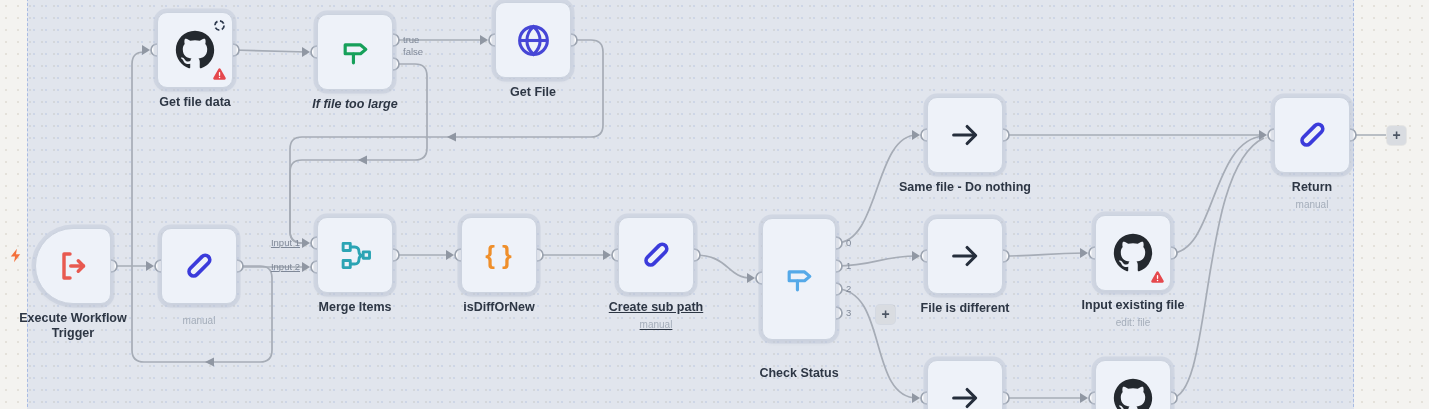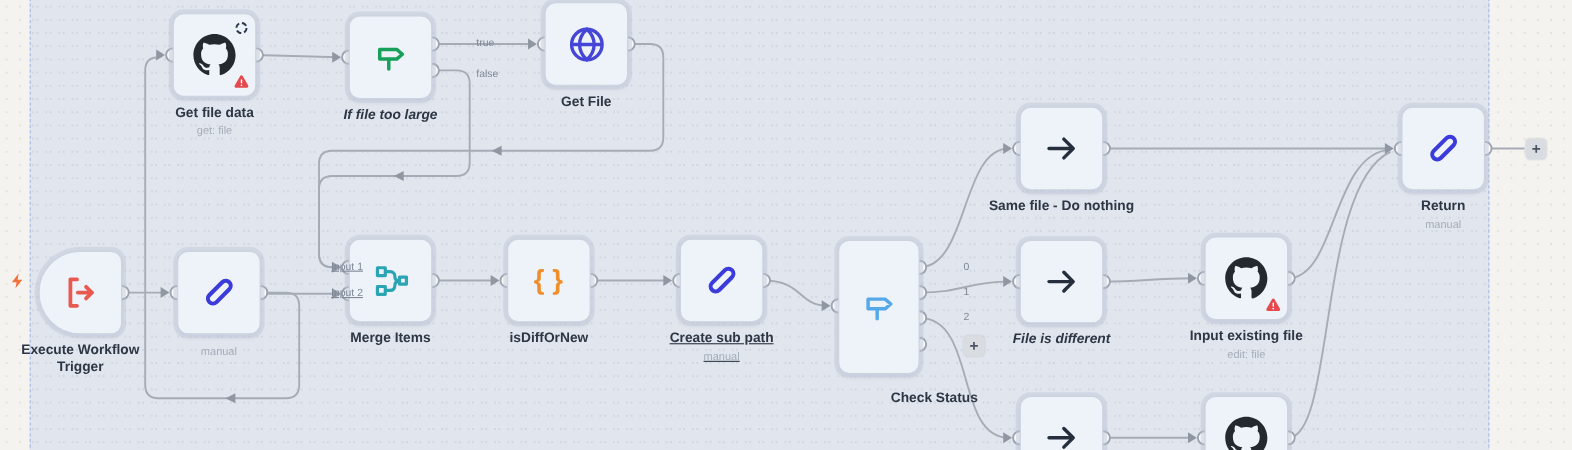--- a/index.html
+++ b/index.html
@@ -26,21 +26,21 @@
     box-shadow:0 0 0 3.5px rgba(193,202,217,.5), 0 2px 5px rgba(60,70,95,.10);
     display:flex; align-items:center; justify-content:center;
   }
   .node.trigger { border-radius:38px 10px 10px 38px; }
   .node .icon-wrap { display:flex; align-items:center; justify-content:center; }
   .badge { position:absolute; line-height:0; }
   .badge.warning { right:5px; bottom:5px; }
   .badge.retry { right:6px; top:6px; }
   .node-label { position:absolute; text-align:center; color:#2d3644; font-weight:bold; font-size:12.5px; line-height:15px; }
   .node-sub { color:#a4adba; font-weight:normal; font-size:10px; margin-top:2px; }
-  .port-label { position:absolute; font-size:9.5px; color:#7f8897; line-height:10px; white-space:nowrap;margin-left:30px; }
+  .port-label { position:absolute; font-size:9.5px; color:#7f8897; line-height:10px; white-space:nowrap; }
   .port-label.left { transform:translate(-100%,-50%);text-decoration:underline; }
   .port-label.right { transform:translate(0,-50%); }
   .plus-btn {
     position:absolute; width:19px; height:19px; border-radius:4px;
     background:#d9dce1; color:#4b5563; font-size:14px; font-weight:bold;
     line-height:18px; text-align:center; cursor:pointer;
     box-shadow:0 0 0 1px rgba(120,130,150,.12);
   }
   .code-glyph { font-size:25px; font-weight:bold; letter-spacing:1px; color:#ef8f2b; font-family:"Liberation Sans",sans-serif; }
   .indicator { position:absolute; line-height:0; }
@@ -159,21 +159,20 @@
             <circle cx="12" cy="12" r="8.5" stroke-dasharray="8.5 4.8"></circle>
           </svg></span>
         <span class="badge warning"><svg viewBox="0 0 24 24" width="15" height="15">
             <path fill="#e5484d" d="M10.2 3.2c.8-1.4 2.8-1.4 3.6 0l8 14c.8 1.4-.2 3.1-1.8 3.1H4c-1.6 0-2.6-1.7-1.8-3.1z"></path>
             <rect x="11" y="8" width="2.1" height="6.2" rx="1" fill="#fff"></rect>
             <circle cx="12.05" cy="16.8" r="1.25" fill="#fff"></circle>
           </svg></span>
       </div>
       <div class="node-label" style="left: 105px; top: 95px; width: 180px;">
         <div>Get file data</div>
-        <div class="node-sub">get: file</div>
       </div>
       <div class="node" style="left: 317px; top: 14px; width: 76px; height: 76px;">
         <span class="icon-wrap">
           <svg viewBox="0 0 24 24" width="33" height="33" fill="none" stroke="#16a05a" stroke-width="2.3" stroke-linejoin="round" stroke-linecap="round">
             <path d="M4.5 6.5h11.2l3.8 3.2-3.8 3.2H4.5z"></path>
             <path d="M10.5 13.2V19.5"></path>
           </svg>
         </span>
       </div>
       <div class="node-label" style="left: 265px; top: 97px; width: 180px; font-style: italic;">
@@ -224,21 +223,21 @@
         <div class="node-sub">manual</div>
       </div>
       <div class="node" style="left: 762px; top: 218px; width: 74px; height: 122px;">
         <span class="icon-wrap">
           <svg viewBox="0 0 24 24" width="33" height="33" fill="none" stroke="#55a9e8" stroke-width="2.3" stroke-linejoin="round" stroke-linecap="round">
             <path d="M4.5 6.5h11.2l3.8 3.2-3.8 3.2H4.5z"></path>
             <path d="M10.5 13.2V19.5"></path>
           </svg>
         </span>
       </div>
-      <div class="node-label" style="left: 709px; top: 354px; width: 180px; text-align: right;">
+      <div class="node-label" style="left: 709px; top: 366px; width: 180px;">
         <div>Check Status</div>
       </div>
       <div class="node" style="left: 927px; top: 97px; width: 76px; height: 76px;">
         <span class="icon-wrap">
           <svg viewBox="0 0 24 24" width="34" height="34" fill="none" stroke="#252e3c" stroke-width="2.2" stroke-linecap="round" stroke-linejoin="round">
             <path d="M4 12h15"></path>
             <path d="M13.5 6l6 6-6 6"></path>
           </svg>
         </span>
       </div>
@@ -246,21 +245,21 @@
         <div>Same file - Do nothing</div>
       </div>
       <div class="node" style="left: 927px; top: 218px; width: 76px; height: 76px;">
         <span class="icon-wrap">
           <svg viewBox="0 0 24 24" width="34" height="34" fill="none" stroke="#252e3c" stroke-width="2.2" stroke-linecap="round" stroke-linejoin="round">
             <path d="M4 12h15"></path>
             <path d="M13.5 6l6 6-6 6"></path>
           </svg>
         </span>
       </div>
-      <div class="node-label" style="left: 875px; top: 301px; width: 180px; font-style: italic;">
+      <div class="node-label" style="left: 875px; top: 301px; width: 180px;">
         <div>File is different</div>
       </div>
       <div class="node" style="left: 1095px; top: 215px; width: 76px; height: 76px;">
         <span class="icon-wrap">
           <svg viewBox="0 0 24 24" width="40" height="40">
             <path fill="#24292f" d="M12 .5C5.65.5.5 5.65.5 12c0 5.08 3.29 9.39 7.86 10.91.58.11.79-.25.79-.56 0-.27-.01-1.17-.02-2.12-3.2.7-3.87-1.36-3.87-1.36-.52-1.33-1.28-1.68-1.28-1.68-1.04-.71.08-.7.08-.7 1.15.08 1.76 1.19 1.76 1.19 1.03 1.76 2.69 1.25 3.35.96.1-.75.4-1.25.73-1.54-2.55-.29-5.23-1.28-5.23-5.68 0-1.26.45-2.28 1.18-3.09-.12-.29-.51-1.46.11-3.04 0 0 .96-.31 3.16 1.18.92-.26 1.9-.39 2.88-.39.98 0 1.96.13 2.88.39 2.19-1.49 3.15-1.18 3.15-1.18.63 1.58.23 2.75.12 3.04.74.8 1.18 1.83 1.18 3.09 0 4.42-2.69 5.39-5.25 5.67.41.36.78 1.06.78 2.14 0 1.55-.01 2.79-.01 3.17 0 .31.21.67.8.56A11.52 11.52 0 0 0 23.5 12C23.5 5.65 18.35.5 12 .5z"></path>
           </svg>
         </span>
         <span class="badge warning"><svg viewBox="0 0 24 24" width="15" height="15">
             <path fill="#e5484d" d="M10.2 3.2c.8-1.4 2.8-1.4 3.6 0l8 14c.8 1.4-.2 3.1-1.8 3.1H4c-1.6 0-2.6-1.7-1.8-3.1z"></path>
@@ -293,21 +292,21 @@
       </div>
       <div class="node" style="left: 1095px; top: 360px; width: 76px; height: 76px;">
         <span class="icon-wrap">
           <svg viewBox="0 0 24 24" width="40" height="40">
             <path fill="#24292f" d="M12 .5C5.65.5.5 5.65.5 12c0 5.08 3.29 9.39 7.86 10.91.58.11.79-.25.79-.56 0-.27-.01-1.17-.02-2.12-3.2.7-3.87-1.36-3.87-1.36-.52-1.33-1.28-1.68-1.28-1.68-1.04-.71.08-.7.08-.7 1.15.08 1.76 1.19 1.76 1.19 1.03 1.76 2.69 1.25 3.35.96.1-.75.4-1.25.73-1.54-2.55-.29-5.23-1.28-5.23-5.68 0-1.26.45-2.28 1.18-3.09-.12-.29-.51-1.46.11-3.04 0 0 .96-.31 3.16 1.18.92-.26 1.9-.39 2.88-.39.98 0 1.96.13 2.88.39 2.19-1.49 3.15-1.18 3.15-1.18.63 1.58.23 2.75.12 3.04.74.8 1.18 1.83 1.18 3.09 0 4.42-2.69 5.39-5.25 5.67.41.36.78 1.06.78 2.14 0 1.55-.01 2.79-.01 3.17 0 .31.21.67.8.56A11.52 11.52 0 0 0 23.5 12C23.5 5.65 18.35.5 12 .5z"></path>
           </svg>
         </span>
       </div>
     </div>
 <span class="port-label right" style="left: 403px; top: 40px;">true</span>
-    <span class="port-label right" style="left: 403px; top: 68px;">false</span>
+    <span class="port-label right" style="left: 403px; top: 52px;">false</span>
     <span class="port-label left" style="left: 300px; top: 243px;">Input 1</span>
     <span class="port-label left" style="left: 300px; top: 267px;">Input 2</span>
     <span class="port-label right" style="left: 846px; top: 243px;">0</span>
     <span class="port-label right" style="left: 846px; top: 266px;">1</span>
     <span class="port-label right" style="left: 846px; top: 289px;">2</span>
     <span class="port-label right" style="left: 846px; top: 313px;">3</span>
     <div class="plus-btn" style="left: 876px; top: 305px;">+</div>
     <div class="plus-btn" style="left: 1387px; top: 126px;">+</div>
     <span class="indicator" style="left: 8px; top: 247px; position: absolute;"><svg viewBox="0 0 24 24" width="16" height="17">
         <path fill="#f4703b" d="M13.4 1.8L4.2 13.6h6.4L9 22.3l9.3-12.2h-6.3z"></path>

